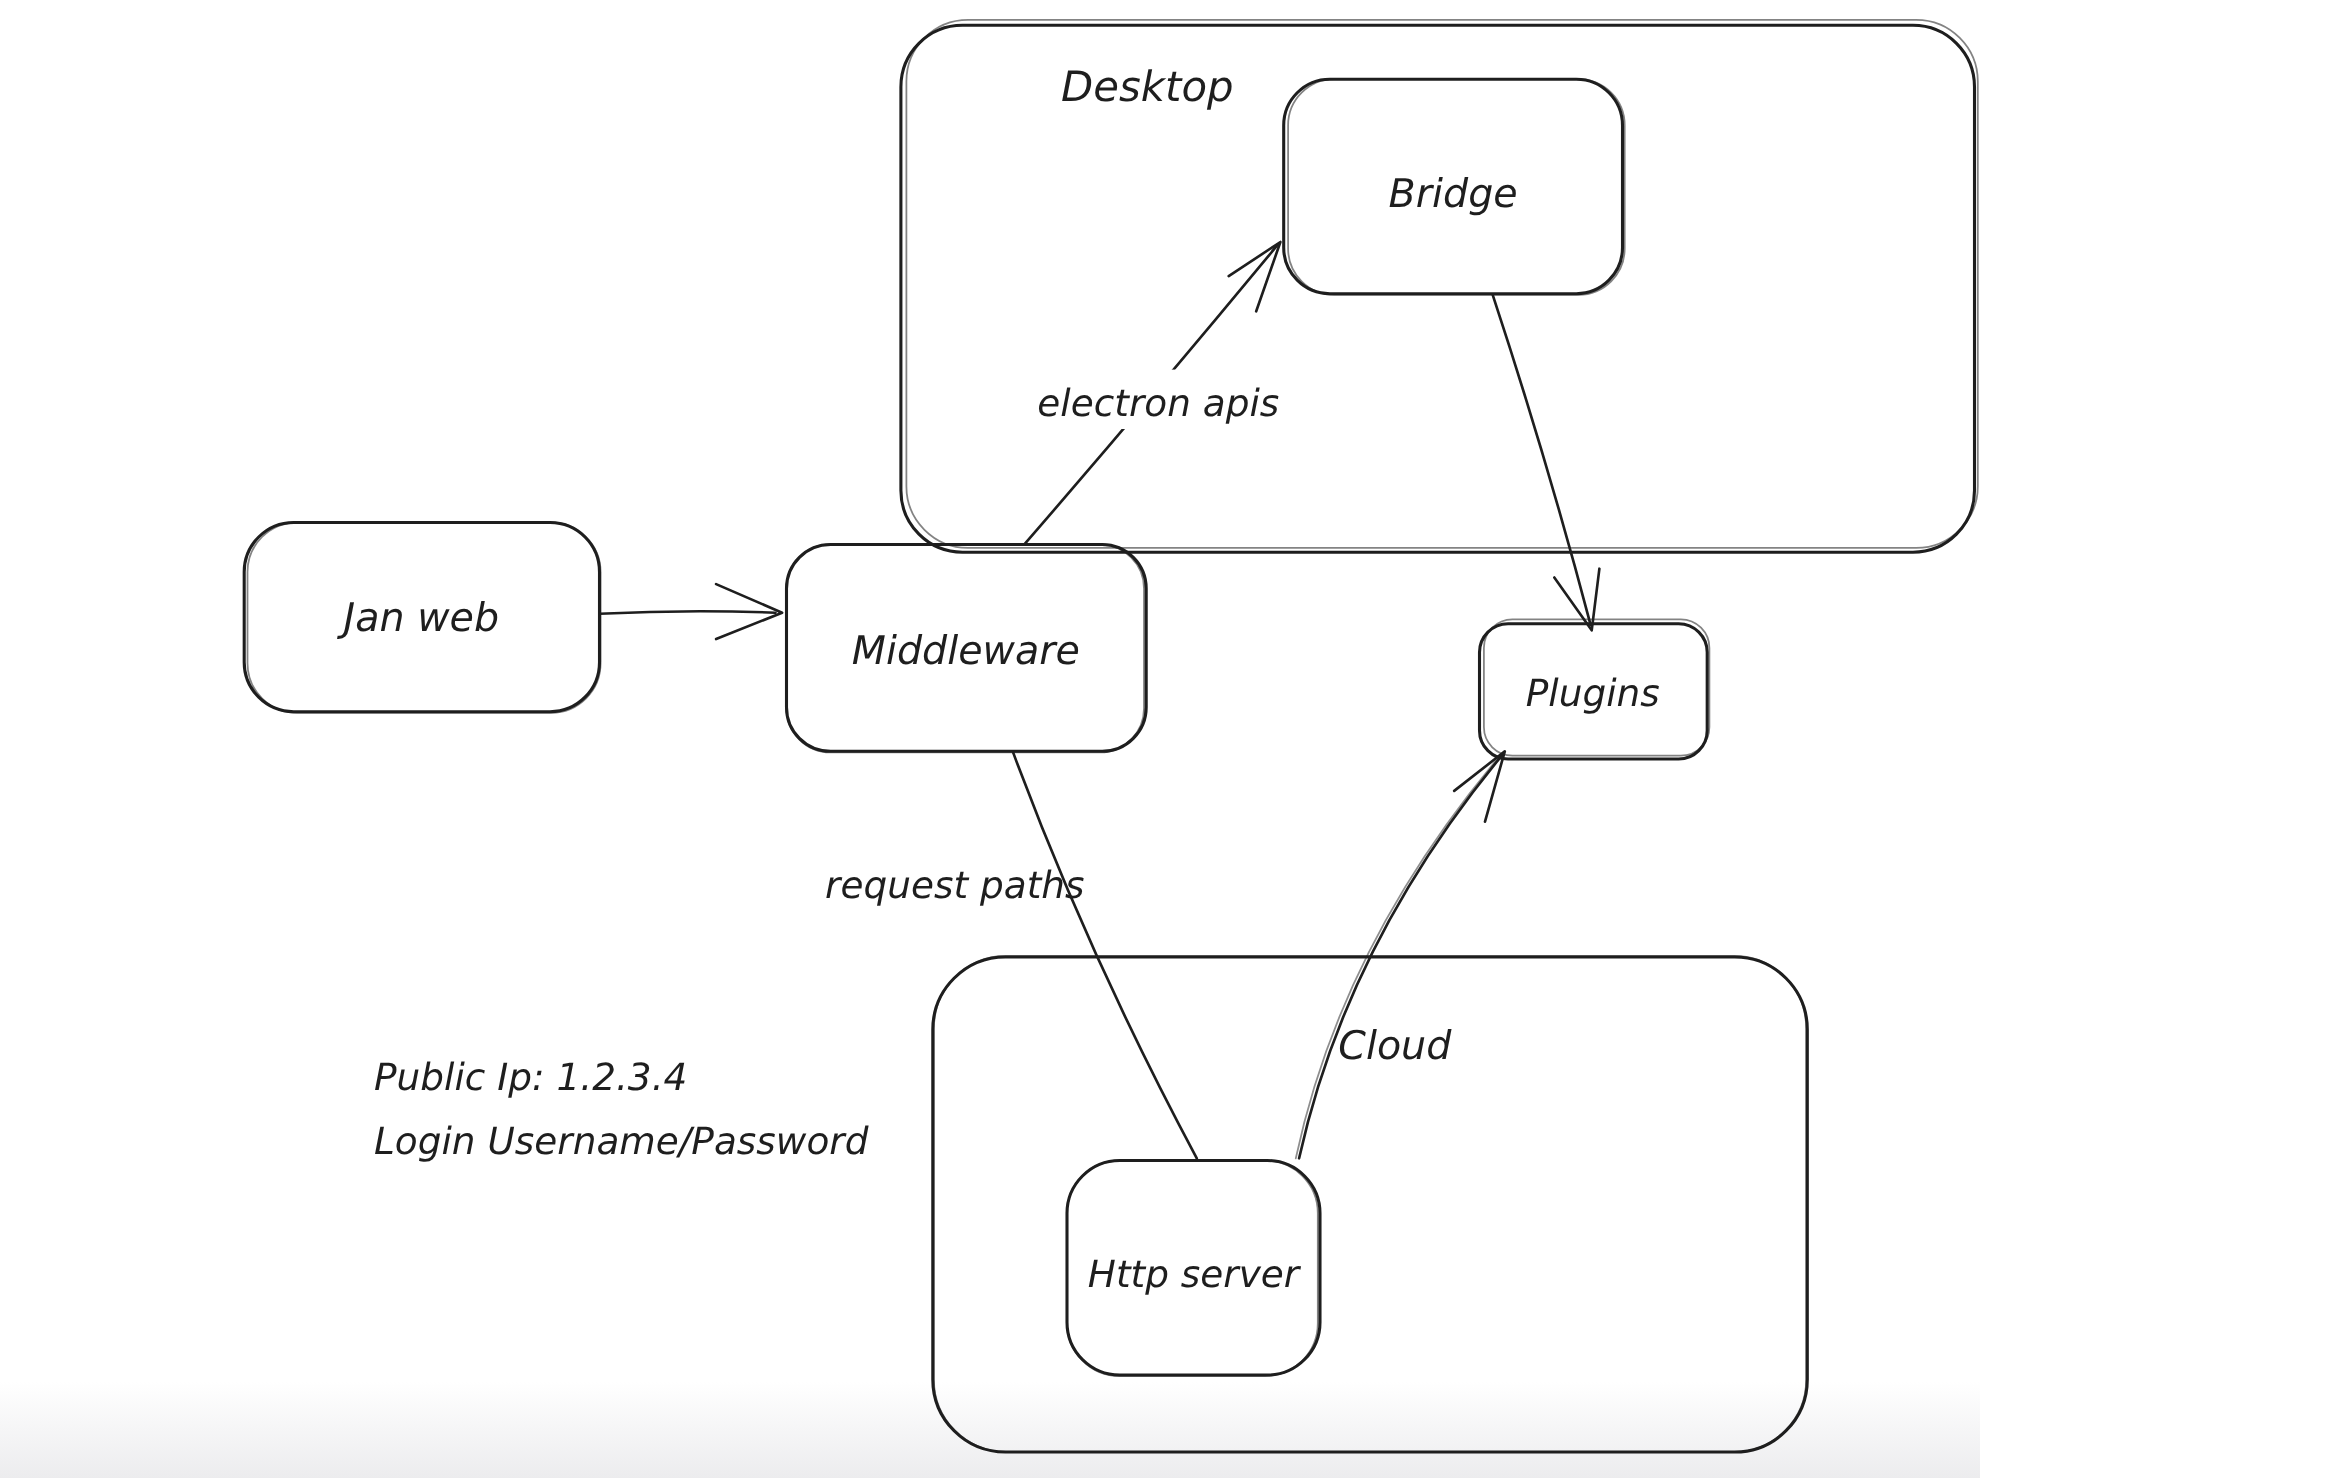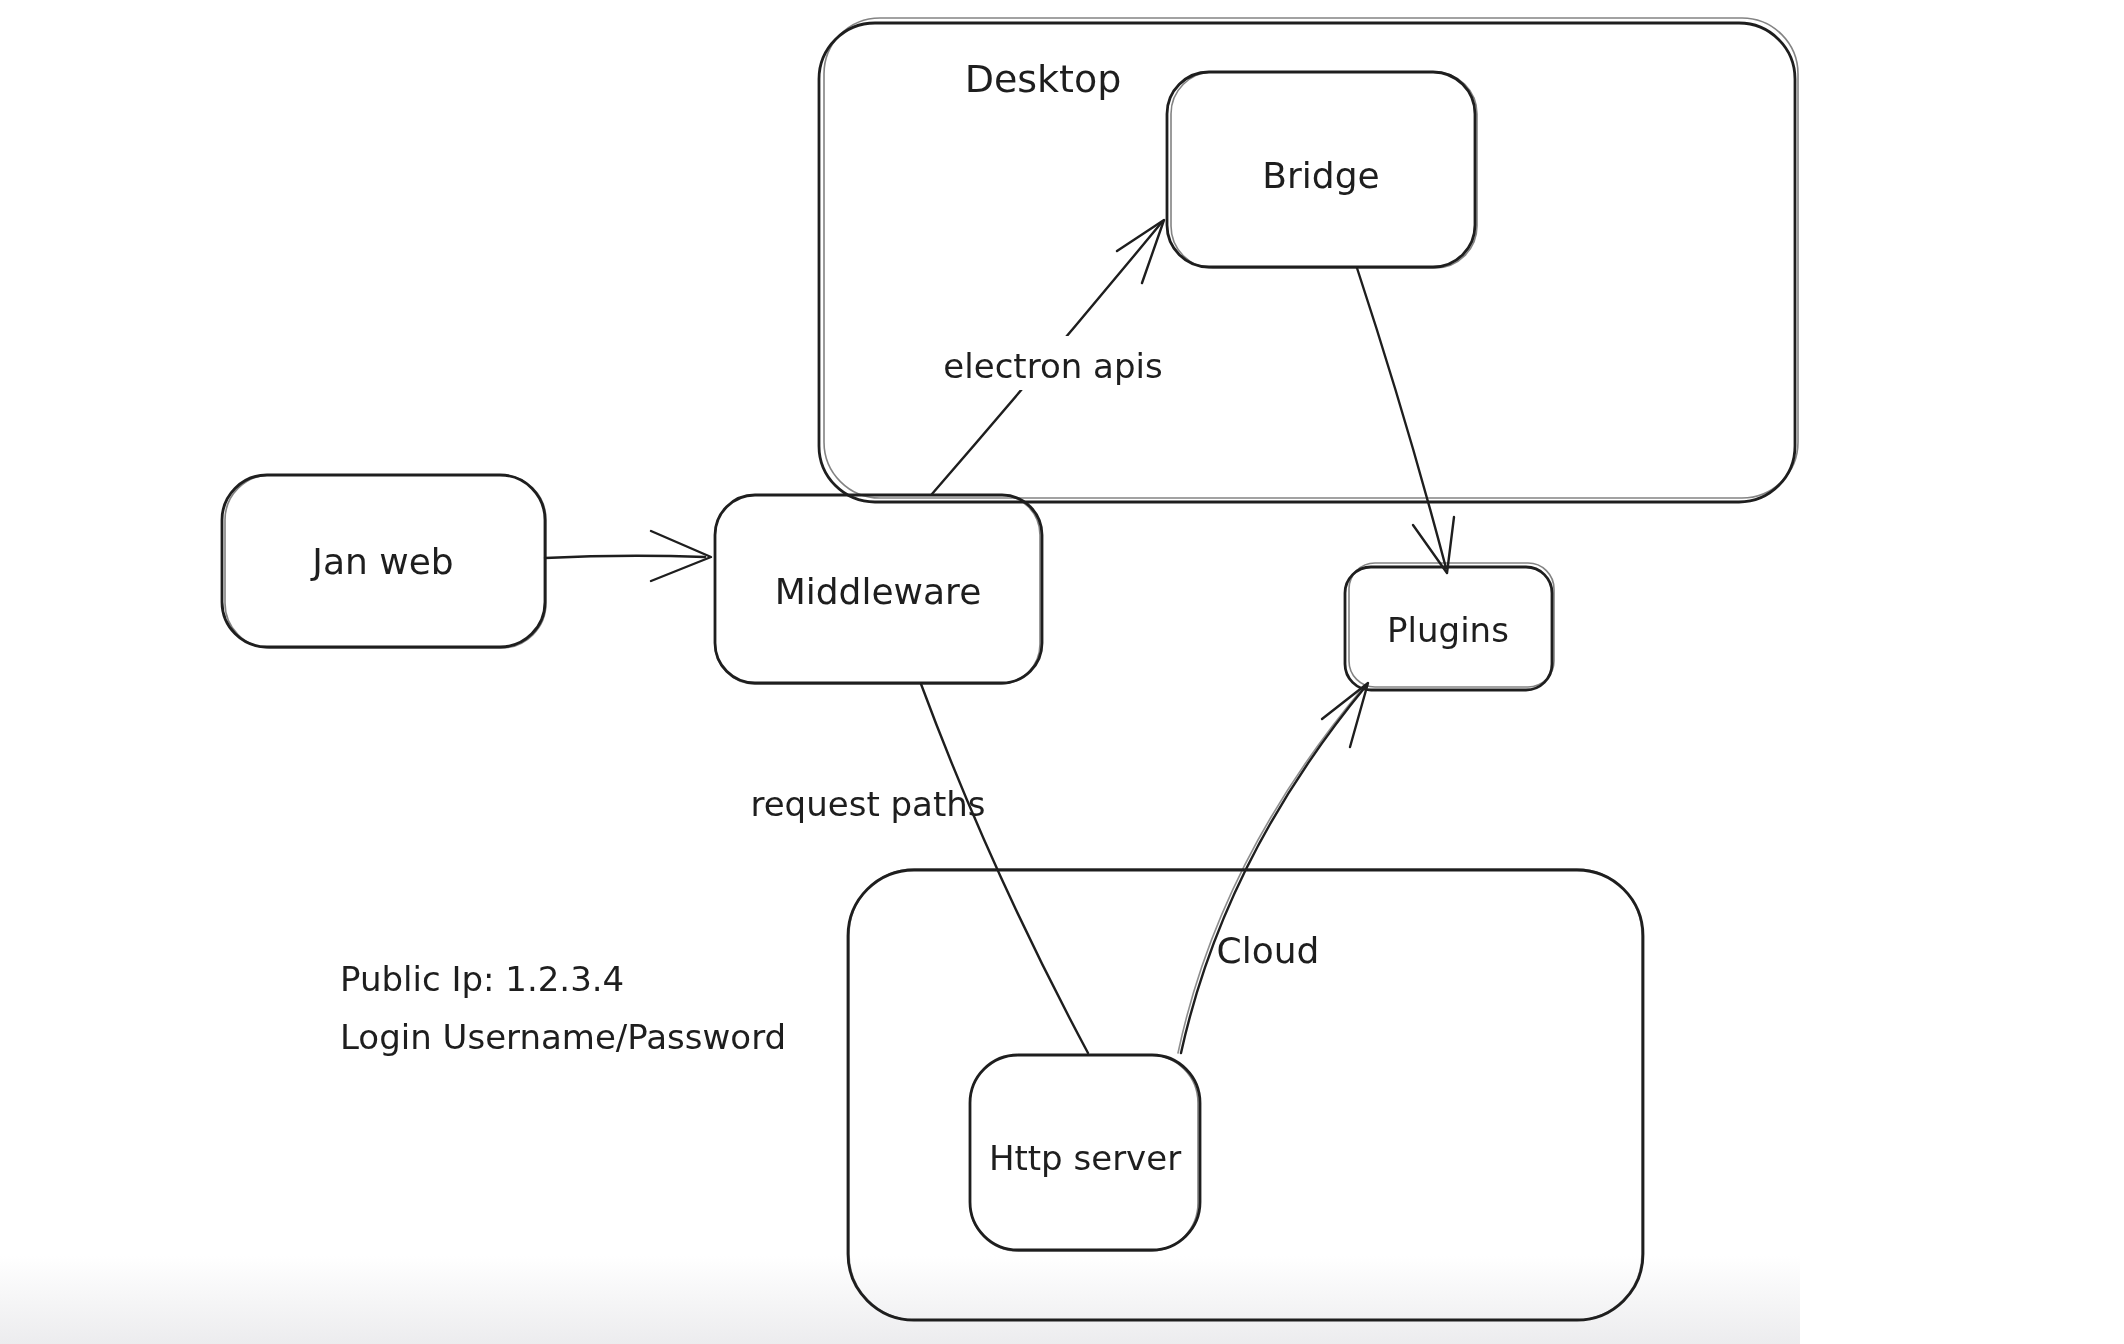--- a/index.html
+++ b/index.html
@@ -6,20 +6,21 @@
     margin: 0;
     padding: 0;
     background: #ffffff;
   }
   .stage {
     width: 1800px;
     height: 1344px;
     position: relative;
     background: #ffffff;
     overflow: hidden;
+    font-style: italic;
   }
   svg { display: block; }
   .shape {
     fill: none;
     stroke: #1e1e1e;
     stroke-width: 2.8;
     stroke-linecap: round;
     stroke-linejoin: round;
   }
   .shape.echo {

